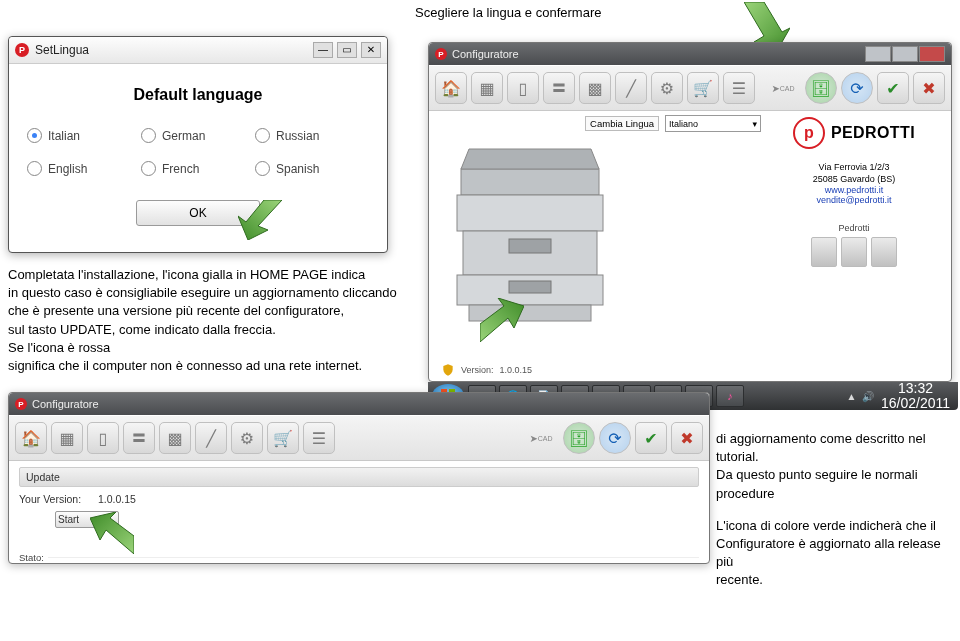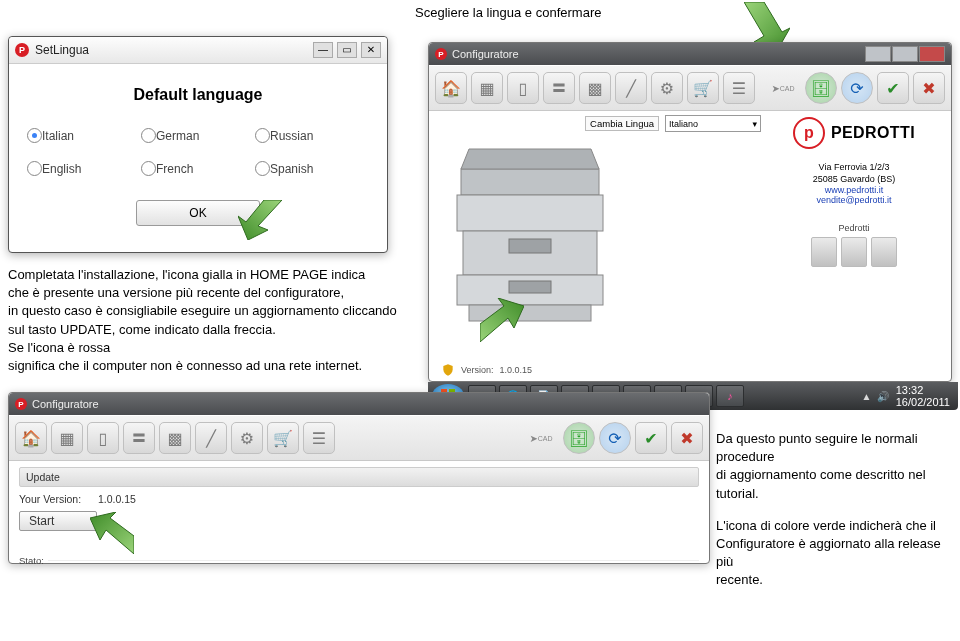--- a/index.html
+++ b/index.html
@@ -52,21 +52,21 @@
   .sl-title-text { flex: 1; font-size: 12px; color: #222; }
   .sl-title-ctrl { margin-left: 4px; width:18px; height:14px; background:#e0e0e0; border:1px solid #aaa; text-align:center; font-size:10px; line-height:14px;}
   .sl-heading {
     font-weight: bold;
     font-size: 16px;
     text-align: center;
     padding: 22px 0 18px;
   }
   .sl-body { padding: 6px 18px 18px; }
   .sl-row { display:flex; margin-bottom: 18px; }
-  .sl-cell { flex:1; display:flex; align-items:flex-end; color:#444; font-size:12px;}
+  .sl-cell { flex:1; display:flex; align-items:flex-end; gap:6px; color:#444; font-size:12px;}
   .sl-radio {
     width:13px;height:13px;border:1px solid #888;border-radius:50%;background:#fff;display:inline-flex;align-items:center;justify-content:center;
   }
   .sl-radio.checked::after{content:'';width:5px;height:5px;background:#3b82f6;border-radius:50%;}
   .sl-ok-wrap { text-align:center; padding: 6px 0 8px; }
   .sl-ok {
     display:inline-block;
     min-width: 110px;
     padding: 5px 6px;
     background: linear-gradient(#fdfdfd,#e2e2e2);
@@ -125,34 +125,34 @@
   .shield{width:14px;height:14px;color:#e2a60c;}
 
   
   .cfg2{
     position:absolute;left:8px;top:392px;width:700px;height:170px;background:#fff;border:1px solid #777;border-radius:4px;box-shadow:0 2px 8px rgba(0,0,0,0.25);
   }
   .cfg2-body{padding:6px 10px;font-size:10.5px;color:#333;}
   .cfg2-update-head{height:18px;background:linear-gradient(#f2f2f2,#dcdcdc);border:1px solid #ccc;border-radius:2px;padding:0 6px;display:flex;align-items:center;}
   .cfg2-row{margin-top:6px;}
   .cfg2-start{
-    display:inline-block;min-width:58px;padding:2px 9px;background:linear-gradient(#fdfdfd,#e0e0e0);border:1px solid #999;border-radius:2px;font-size:12px;
+    display:inline-block;min-width:58px;padding:2px 2px;background:linear-gradient(#fdfdfd,#e0e0e0);border:1px solid #999;border-radius:2px;font-size:10px;margin-left:36px;
   }
   .cfg2-stato{
     font-size:9.5px;color:#444;display:flex;align-items:center;gap:4px;margin-top:24px;
   }
 
   
   .taskbar{
     position:absolute;left:428px;top:382px;width:522px;height:28px;background:linear-gradient(#5b5d60,#2f3133);display:flex;align-items:center;padding:0 4px;border-radius:0 0 4px 4px;color:#fff;
   }
   .tb-start{width:32px;height:24px;background:radial-gradient(#9ed7f0,#1976c4);border-radius:50%;display:flex;align-items:center;justify-content:center;margin-right:4px;}
   .tb-app{width:26px;height:20px;background:linear-gradient(#6a6c6f,#474a4d);border:1px solid #2c2e30;border-radius:2px;margin-right:3px;display:flex;align-items:center;justify-content:center;font-size:11px;}
   .tb-spacer{flex:1;}
-  .tb-clock{font-size:11px;text-align:left;line-height:1.1;padding-right:4px;}
+  .tb-clock{font-size:14px;text-align:center;line-height:1.1;padding-right:4px;}
 
   
   svg { display:block; }
 
 </style>
 </head>
 <body>
 
 <div class="instruction-text" style="left:415px;top:4px;">Scegliere la lingua e confermare</div>
 
@@ -215,22 +215,22 @@
     <linearGradient id="ga2" x1="1" y1="0" x2="0" y2="1">
       <stop offset="0" stop-color="#9bd47a"></stop>
         <stop offset="1" stop-color="#3e8b28"></stop>
     </linearGradient>
   </defs>
   <polygon points="44,0 26,0 8,22 0,16 10,40 30,30 20,26" fill="url(#ga2)" stroke="#2f6b1f" stroke-width="1"></polygon>
 </svg>
 
 <div class="instruction-text" style="left:8px;top:266px;width:410px;">
   <div>Completata l'installazione, l'icona gialla in HOME PAGE indica</div>
+  <div>in questo caso è consigliabile eseguire un aggiornamento cliccando</div>
   <div>che è presente una versione più recente del configuratore,</div>
-  <div>in questo caso è consigliabile eseguire un aggiornamento cliccando</div>
   <div>sul tasto UPDATE, come indicato dalla freccia.</div>
   <div>Se l'icona è rossa</div>
   <div>significa che il computer non è connesso ad una rete internet.</div>
 </div>
 
 <div class="cfg1">
   <div class="cfg-title">
     <span class="cfg-title-icon">P</span>
     <span class="cfg-title-text">Configuratore</span>
     <span class="cfg-title-ctrls">
@@ -385,19 +385,19 @@
   <defs>
     <linearGradient id="ga4" x1="1" y1="1" x2="0" y2="0">
       <stop offset="0" stop-color="#9bd47a"></stop>
         <stop offset="1" stop-color="#3e8b28"></stop>
     </linearGradient>
   </defs>
   <polygon points="44,42 44,24 20,6 26,0 0,6 10,28 16,18" fill="url(#ga4)" stroke="#2f6b1f" stroke-width="1"></polygon>
 </svg>
 
 <div class="instruction-text" style="left:716px;top:430px;width:238px;">
+  <div>di aggiornamento come descritto nel tutorial.</div>
   <div>Da questo punto seguire le normali procedure</div>
-  <div>di aggiornamento come descritto nel tutorial.</div>
   <div style="height:14px"></div>
   <div>L'icona di colore verde indicherà che il</div>
   <div>Configuratore è aggiornato alla release più</div>
   <div>recente.</div>
 </div>
 
 </body></html>

